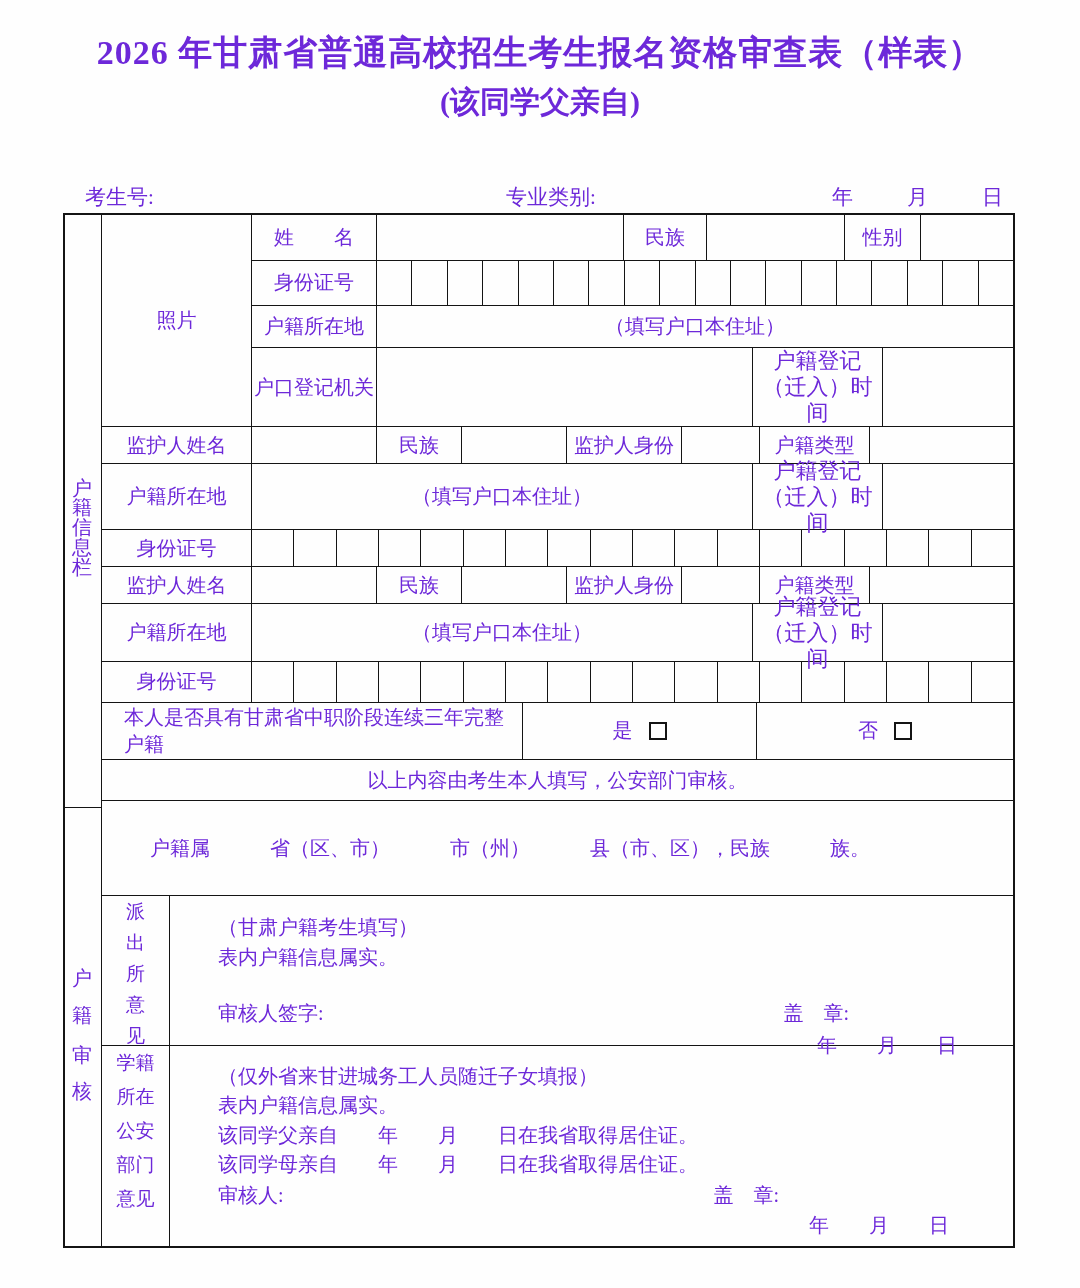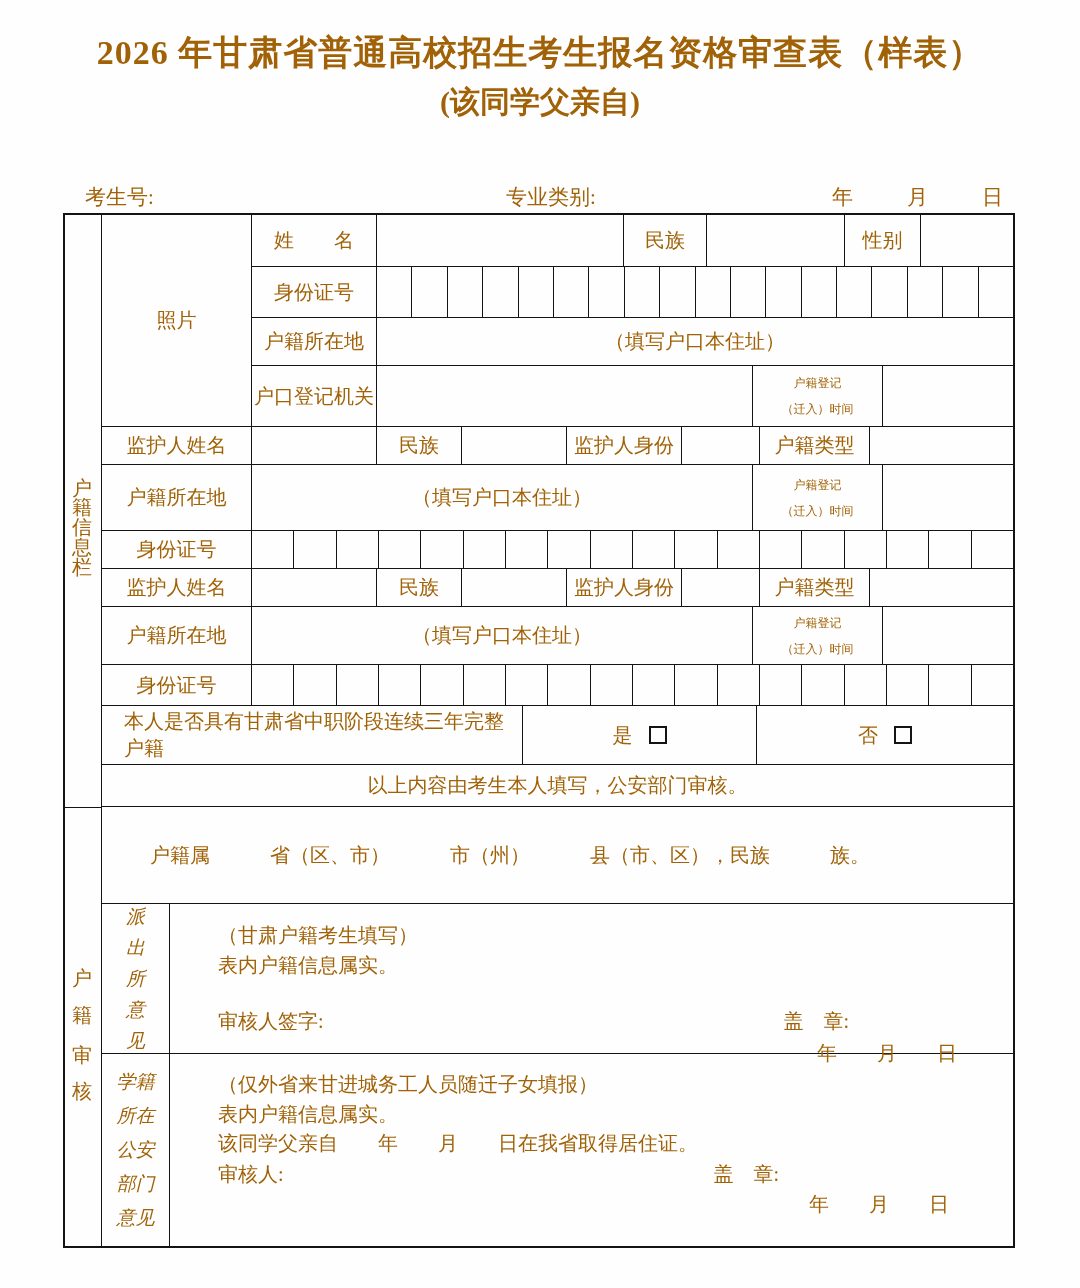--- a/index.html
+++ b/index.html
@@ -2,21 +2,21 @@
 <html><head>
 <meta charset="utf-8">
 <style>
   * { box-sizing: border-box; margin: 0; padding: 0; }
   html,body { background:#fff; }
   .page {
     position: relative;
     width: 1080px; height: 1288px;
     background: #fefefe;
     font-family: "Liberation Serif", serif;
-    color: #a16207;
+    color: #6d28d9;
     overflow: hidden;
   }
   
   .title1 { position:absolute; top:30px; left:0; width:100%; text-align:center;
             font-size:34px; font-weight:bold; letter-spacing:1px; }
   .title2 { position:absolute; top:82px; left:0; width:100%; text-align:center;
             font-size:30px; font-weight:bold; }
   
   .meta { position:absolute; left:63px; top:183px; width:952px; height:28px;
           font-size:21px;text-decoration:underline; }
@@ -57,39 +57,39 @@
   
   .g-name { height:38px; }
   .g-res  { height:66px; }
   .g-res2 { height:58px; }
   .g-id   { height:38px; }
   .g-id2  { height:41px; }
   .lab150 { width:150px; }
   .w125 { width:125px; } .w85 { width:85px; } .w105 { width:105px; }
   .w115 { width:115px; } .w78 { width:78px; } .w110 { width:110px;text-align:center; }
   .gflex { flex:1; }
-  .time-cell { width:130px; font-size:12px; line-height:26px; flex-direction:column; }
+  .time-cell { width:130px; font-size:22px; line-height:26px; flex-direction:column; }
   .blank130 { width:130px; }
   
   .r-three { height:59px; }
   .q-cell { width:421px; justify-content:flex-start; padding-left:22px; text-align:left; }
   .yes-cell { width:234px; }
   .cbx { display:inline-block; width:18px; height:18px; border:2px solid #141414;
          margin-left:16px; vertical-align:-2px; }
   
   .r-note { height:42px; }
   .r-note .c { flex:1; }
   .r-belong { height:97px; }
   .r-belong .cellfull { flex:1; display:flex; align-items:center; padding-left:48px; }
   
   .sect { display:flex; }
   .sect-police { height:150px; }
   .sect-school { flex:1; }
   .vlab { width:68px; border-right:1px solid #141414; display:flex;
-          align-items:center; justify-content:center;font-style:italic; }
+          justify-content:center; }
   .vlab span { display:block; text-align:center; word-break:break-all; font-size:19px; }
   .vlab-police span { width:21px; line-height:31px; }
   .vlab-school span { width:42px; line-height:34px; }
   .sect-content { flex:1; padding:16px 0 6px 48px; position:relative; }
   .ln { line-height:30px; }
   .sect-school .ln { line-height:29.5px; }
   .sign-line { display:flex; line-height:30px; }
   .sect-police .sign-line { margin-top:26px; }
   .seal-police { margin-left:auto; margin-right:164px; }
   .seal-school { margin-left:auto; margin-right:234px; }
@@ -300,20 +300,21 @@
       </div>
 
       <div class="row sect sect-school nb">
         <div class="vlab vlab-school">
           <span>学籍所在公安部门意见</span>
         </div>
         <div class="sect-content">
           <div class="ln">（仅外省来甘进城务工人员随迁子女填报）</div>
           <div class="ln">表内户籍信息属实。</div>
           <div class="ln">该同学父亲自　　年　　月　　日在我省取得居住证。</div>
+          <div class="ln">该同学母亲自　　年　　月　　日在我省取得居住证。</div>
           <div class="sign-line">
             <span>审核人:</span>
             <span class="seal-school">盖　章:</span>
           </div>
           <div class="date-line date-school">年　　月　　日</div>
         </div>
       </div>
 
     </div>
   </div>

